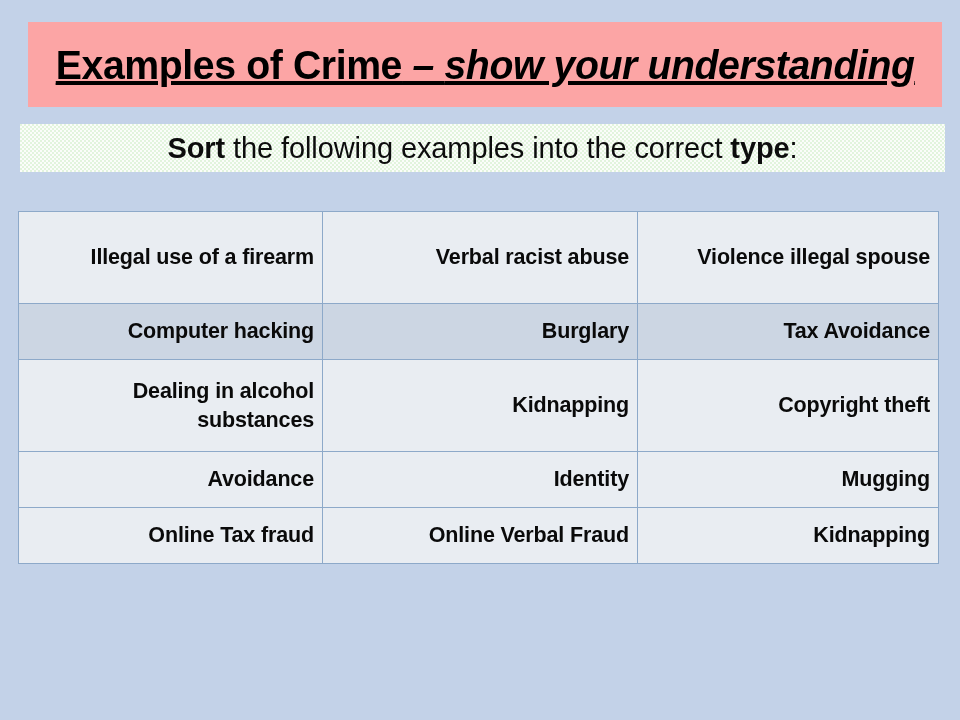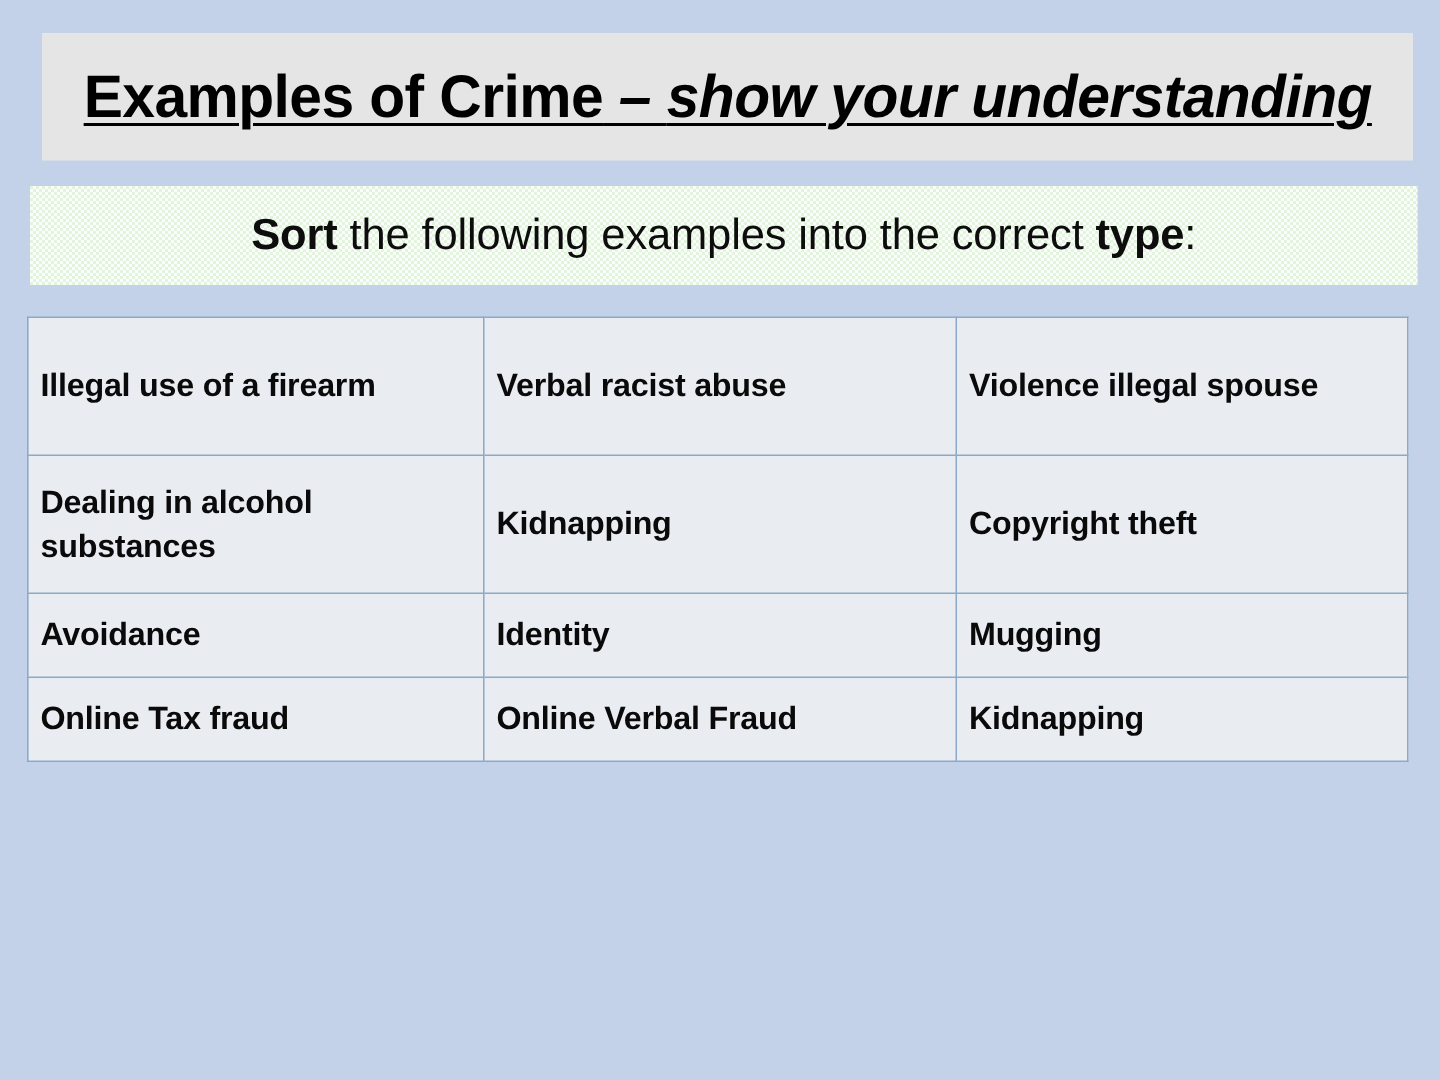--- a/index.html
+++ b/index.html
@@ -15,25 +15,26 @@
     position: relative;
   }
 
   
   .title-banner {
     position: absolute;
     left: 28px;
     top: 22px;
     width: 914px;
     height: 85px;
-    background: #e5e5e5;
+    background: #fca5a5;
     display: flex;
     align-items: center;
     justify-content: center;
     box-sizing: border-box;
+    text-decoration: underline;
   }
   .title-text {
     font-size: 40px;
     line-height: 1.05;
     color: #000000;
     white-space: nowrap;
     text-decoration: underline;
     text-underline-offset: 4px;
     text-decoration-thickness: 2px;
     letter-spacing: -0.4px;
@@ -48,21 +49,21 @@
     font-weight: bold;
     font-style: italic;
   }
 
   
   .subtitle-banner {
     position: absolute;
     left: 20px;
     top: 124px;
     width: 925px;
-    height: 66px;
+    height: 48px;
     background-color: #e2f4dd;
     background-image:
       linear-gradient(45deg, rgba(255,255,255,0.85) 25%, transparent 25%, transparent 75%, rgba(255,255,255,0.85) 75%),
       linear-gradient(45deg, rgba(255,255,255,0.85) 25%, transparent 25%, transparent 75%, rgba(255,255,255,0.85) 75%);
     background-size: 4px 4px;
     background-position: 0 0, 2px 2px;
     display: flex;
     align-items: center;
     justify-content: center;
     box-sizing: border-box;
@@ -81,21 +82,21 @@
     position: absolute;
     left: 18px;
     top: 211px;
     width: 920px;
     border-collapse: collapse;
     table-layout: fixed;
     border: 1px solid #8da9c9;
   }
   .crime-table td {
     border: 1px solid #8da9c9;
-    text-align: left;
+    text-align: right;
     vertical-align: middle;
     font-size: 21.5px;
     font-weight: bold;
     color: #0a0a0a;
     line-height: 1.32;
     padding: 0 8px;
     box-sizing: border-box;
     letter-spacing: -0.15px;
   }
   .crime-table tr.row-light td { background: #e9edf2; }
@@ -128,20 +129,25 @@
     <col class="c1">
     <col class="c2">
     <col class="c3">
   </colgroup>
   <tbody>
       <tr class="row-light h-tall">
         <td>Illegal use of a firearm</td>
         <td>Verbal racist abuse</td>
         <td>Violence illegal spouse</td>
       </tr>
+      <tr class="row-dark h-short">
+        <td>Computer  hacking</td>
+        <td>Burglary</td>
+        <td>Tax Avoidance</td>
+      </tr>
       <tr class="row-light h-tall">
         <td>Dealing in alcohol substances</td>
         <td>Kidnapping</td>
         <td>Copyright theft</td>
       </tr>
       <tr class="row-light h-short">
         <td>Avoidance</td>
         <td>Identity</td>
         <td>Mugging</td>
       </tr>

